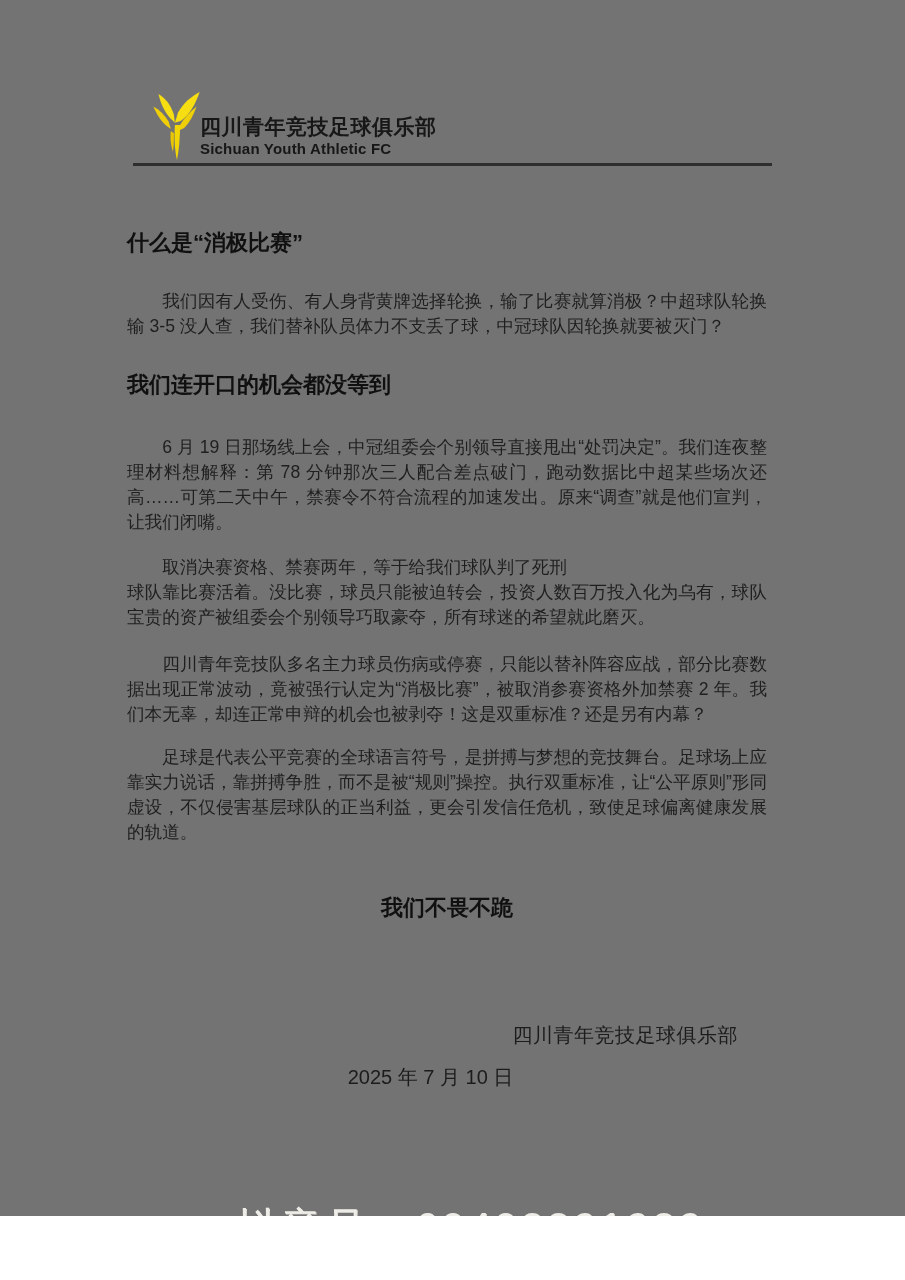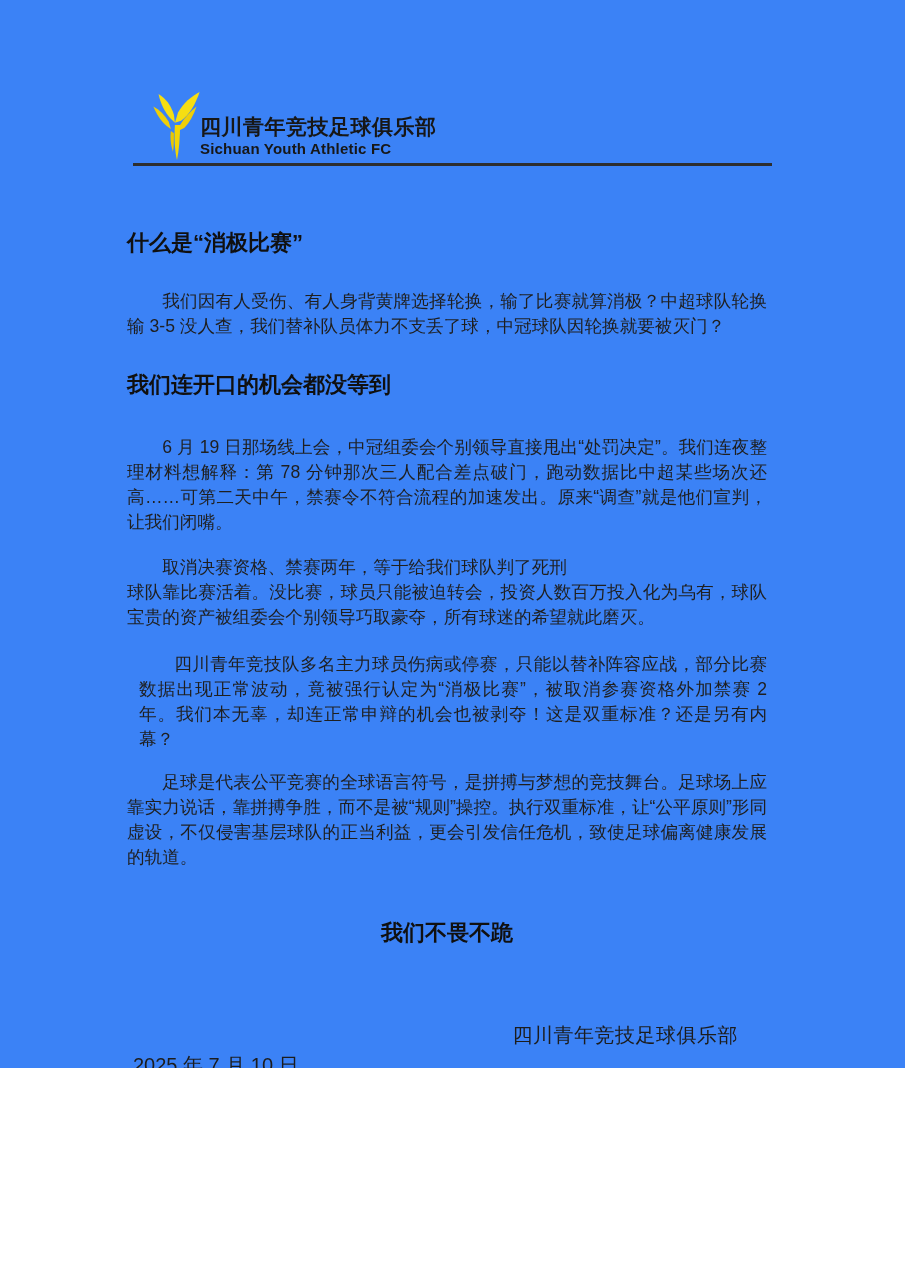--- a/index.html
+++ b/index.html
@@ -1,18 +1,18 @@
 <!DOCTYPE html>
 <html><head>
 <meta charset="utf-8">
 <title>Document</title>
 <style>
   html,body { margin:0; padding:0; background:#ffffff; }
   .page {
-    position:relative; width:905px; height:1068px; background:#3b82f6;
+    position:relative; width:905px; height:1216px; background:#737373;
     font-family:"Liberation Sans","DejaVu Sans",sans-serif;
     color:#1c1c1c; overflow:hidden; margin:0 auto;
   }
 
   
   .header { position:absolute; left:152px; top:92px; display:flex; align-items:flex-start; }
   .logo { width:50px; height:72px; flex:0 0 auto; margin-right:-2px; }
   .header-text { padding-top:24px; }
   .club-zh { font-size:21px; font-weight:700; line-height:1; letter-spacing:0.5px; color:#171717; white-space:nowrap; }
   .club-en { font-size:15px; font-weight:700; line-height:1; margin-top:4px; letter-spacing:0.2px; color:#171717; white-space:nowrap; }
@@ -20,28 +20,28 @@
 
   
   .doc { position:absolute; left:127px; top:218px; width:640px; }
   .doc-heading { font-size:22px; font-weight:700; line-height:26px; margin:0; color:#101010; }
   .doc-para { font-size:17.6px; line-height:25px; margin:0; text-align:justify; text-indent:2em; color:#1f1f1f; }
   .m-h1 { margin-top:12px; }
   .m-p1 { margin-top:33px; }
   .m-h2 { margin-top:33px; }
   .m-p2 { margin-top:37px; }
   .m-p3 { margin-top:20px; }
-  .m-p4 { margin-top:22px;margin-left:12px; }
+  .m-p4 { margin-top:22px; }
   .m-p5 { margin-top:18px; }
   .m-h3 { margin-top:50px;text-align:center; }
 
   
   .signature { position:absolute; left:133px; top:1022px; width:640px; font-size:20px; line-height:26px; color:#1c1c1c; }
   .sig-name { text-align:right; padding-right:35px; letter-spacing:0.5px; }
-  .sig-date { text-align:left; padding-right:45px; margin-top:4px; }
+  .sig-date { text-align:center; padding-right:45px; margin-top:16px; }
 
   
   .watermark {
     position:absolute; left:0; top:1200px; width:905px;
     display:flex; justify-content:center; align-items:center; gap:12px;
     color:#efede8; user-select:none; pointer-events:none;
   }
   .wm-icon { font-size:46px; line-height:1; transform:rotate(-6deg); text-shadow:1px 1px 0 #e5e3dd; }
   .wm-text { font-size:42px; letter-spacing:3px; text-shadow:1px 1px 0 #e5e3dd; white-space:nowrap;text-align:center; }
 </style>

